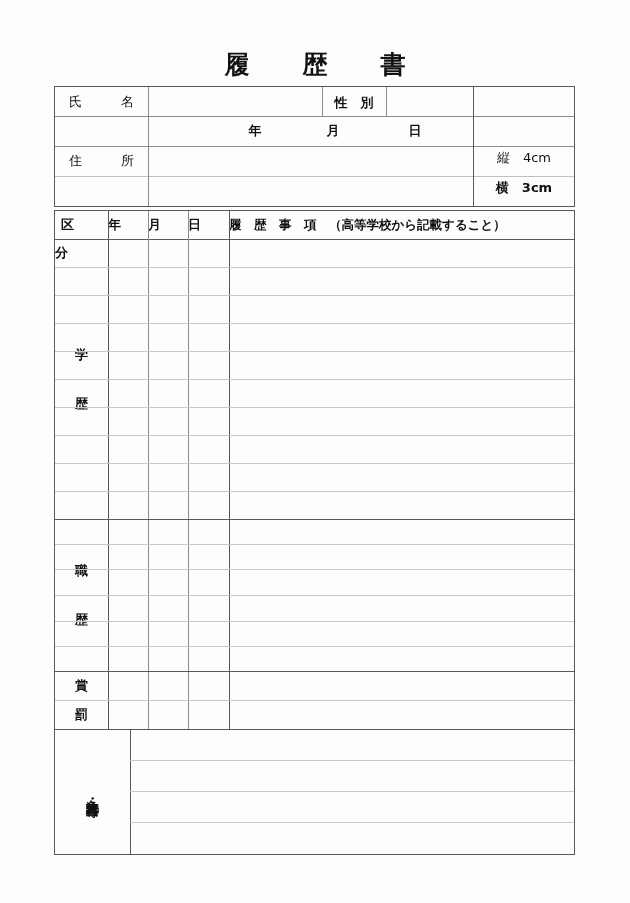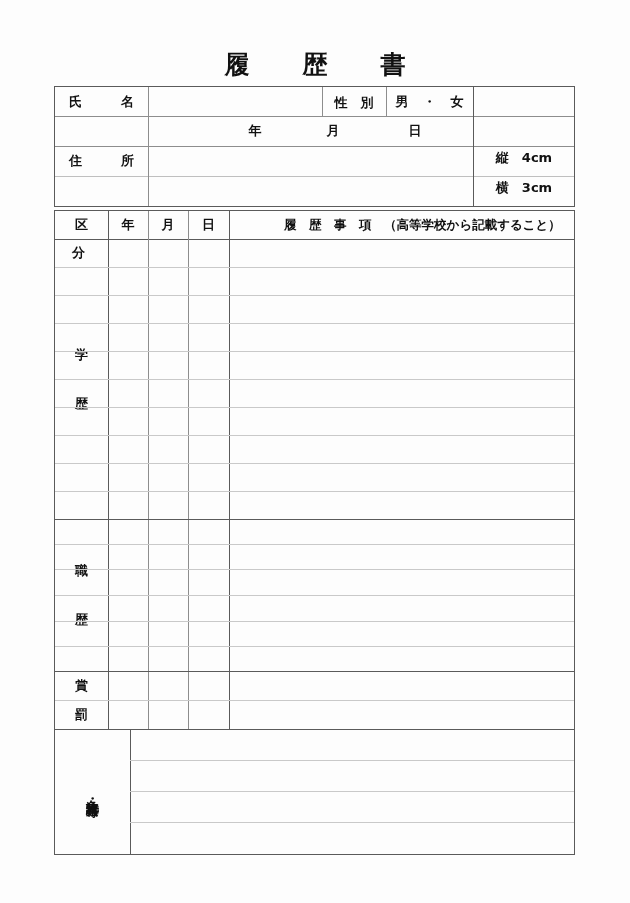--- a/index.html
+++ b/index.html
@@ -63,21 +63,21 @@
   .hline.light { border-top: 1px solid #bfbfbf; }
 
   .lbl {
     position: absolute;
     left: 0;
     width: 93px;
     height: 29px;
     line-height: 29px;
     text-align: center;
     font-size: 13px;
-    font-weight: bold;
+    font-weight: normal;
     box-sizing: border-box;
   }
 
   .vline {
     position: absolute;
     width: 0;
     border-left: 1px solid #8d8d8d;
   }
 
   
@@ -120,21 +120,21 @@
     font-size: 13px;
     font-weight: bold;
     letter-spacing: 16px;
     text-indent: 16px;
   }
   .photo-t2 {
     position: absolute;
     left: 0; top: 62px; width: 100px;
     text-align: center;
     font-size: 13px;
-    font-weight: bold;
+    font-weight: normal;
   }
   .photo-t3 {
     position: absolute;
     left: 0; top: 92px; width: 100px;
     text-align: center;
     font-size: 13px;
     font-weight: bold;
   }
 
   
@@ -162,28 +162,28 @@
     width: 0;
     border-left: 1px solid #8d8d8d;
   }
   .m-v.strong { border-left: 1px solid #5a5a5a; }
 
   .hdr-cell {
     position: absolute;
     top: 0;
     height: 28px;
     line-height: 28px;
-    text-align: center;
+    text-align: left;
     font-size: 13px;
     font-weight: bold;
   }
   .hdr-kubun { left: 0;   width: 53px; letter-spacing: 6px; text-indent: 6px;}
   .hdr-month { left: 93px; width: 40px; }
   .hdr-day   { left: 133px; width: 41px; }
-  .hdr-items { left: 174px; width: 345px; font-size: 12.5px; margin-left: 21px; }
+  .hdr-items { left: 174px; width: 345px; font-size: 12.5px; }
 
   .sec-label {
     position: absolute;
     left: 0;
     width: 53px;
     text-align: center;
     font-size: 13px;
     font-weight: bold;
     line-height: 1.0;
   }
@@ -223,21 +223,20 @@
     <div class="hline h2"></div>
     <div class="hline h3 light"></div>
 
     <div class="vline v-label"></div>
     <div class="vline v-sex1"></div>
     <div class="vline v-sex2"></div>
     <div class="vline v-photo"></div>
 
     <div class="lbl" style="top:0px;">氏　　　名</div>
     <div class="cell-text sex-label">性　別</div>
-    <div class="cell-text sex-value">男 ・ 女</div>
     <div style="position:absolute;left:94px;top:0;width:173px;height:29px;"></div>
 
     <div class="cell-text dob-y">年</div>
     <div class="cell-text dob-m">月</div>
     <div class="cell-text dob-d">日</div>
     <div style="position:absolute;left:94px;top:29px;width:324px;height:29px;"></div>
 
     <div class="lbl" style="top:59px;">住　　　所</div>
     <div style="position:absolute;left:94px;top:59px;width:324px;height:29px;"></div>
 

